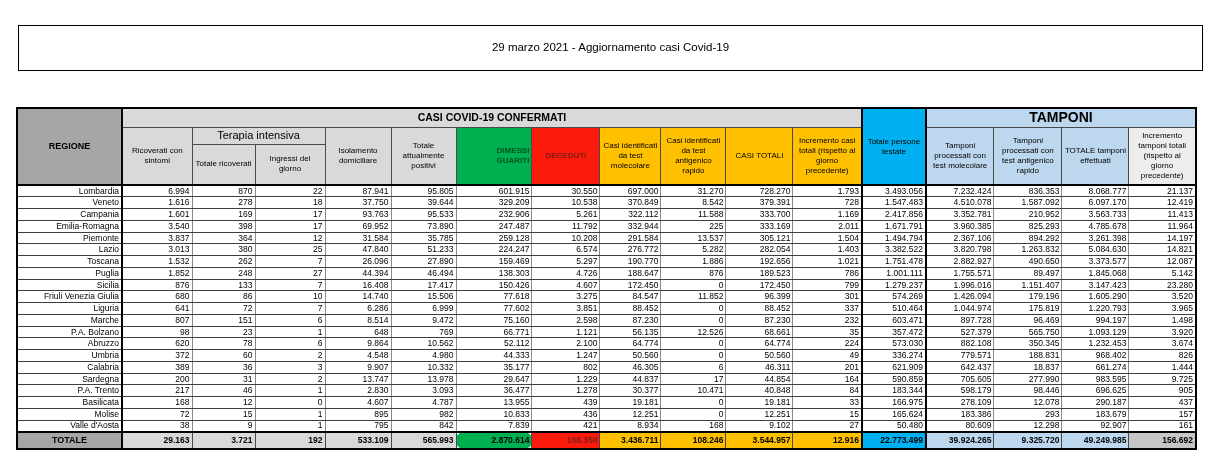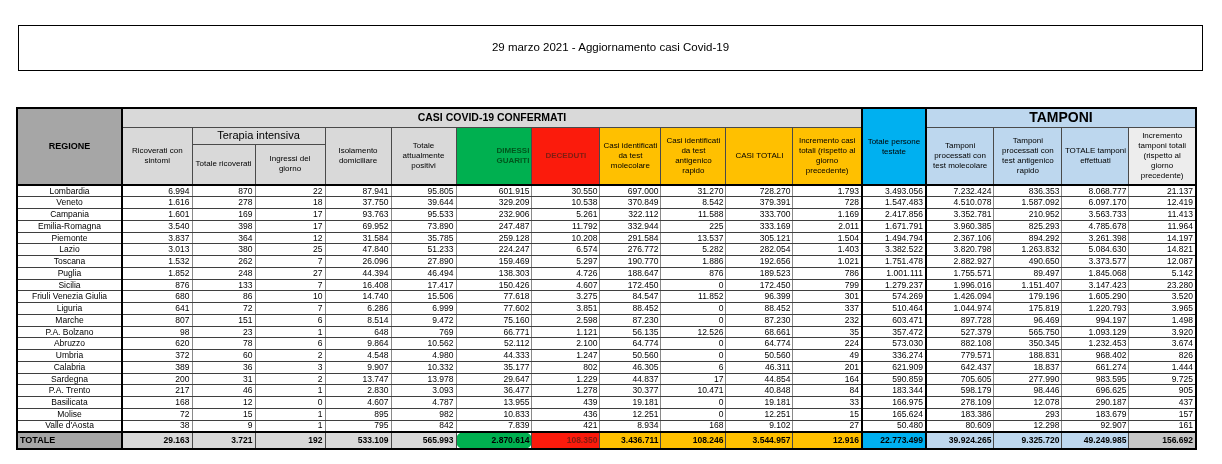--- a/index.html
+++ b/index.html
@@ -27,27 +27,27 @@
   .cyn-h{background:var(--cyan);}
   .lbl-h{background:var(--light_blue);}
   .pale-h{background:var(--pale_gray);}
   .regcol{border-left:2px solid #000 !important;border-right:2px solid #000 !important;}
   .c11{border-left:2px solid #000 !important;border-right:2px solid #000 !important;}
   tbody tr{height:11.76px;}
   tbody td{font-size:8.5px;line-height:1;padding:0 2px;overflow:hidden;white-space:nowrap;
     border-top:1px solid #3f3f3f;border-bottom:1px solid #3f3f3f;
     border-left:1px solid #8a8a8a;border-right:1px solid #8a8a8a;background:#fff;}
   tbody tr:first-child td{border-top:2px solid #000;}
-  td.region{text-align:center;}
+  td.region{text-align:right;}
   td.num{text-align:right;}
   tfoot tr{height:17px;}
   tfoot td{font-size:8.5px;font-weight:bold;line-height:1;padding:0 2px;white-space:nowrap;
     overflow:hidden;border-top:2px solid #000;border-bottom:2px solid #000;
     border-left:1px solid #4a4a4a;border-right:1px solid #4a4a4a;}
-  tfoot .tot-label{background:var(--dark_gray);text-align:left;font-size:9px;}
+  tfoot .tot-label{background:var(--dark_gray);text-align:center;font-size:9px;}
   tfoot .g{background:var(--totale_gray);padding-left:19px;}
   tfoot .g2{background:var(--totale_gray_dark);}
   tfoot .grn{background:var(--green);border-radius:8px;}
   tfoot .rd{background:var(--red);color:var(--dark_red_text);}
   tfoot .yel{background:var(--yellow);}
   tfoot .cyn{background:var(--cyan);}
   tfoot .lbl{background:var(--light_blue);}
 </style>
 </head>
 <body>

